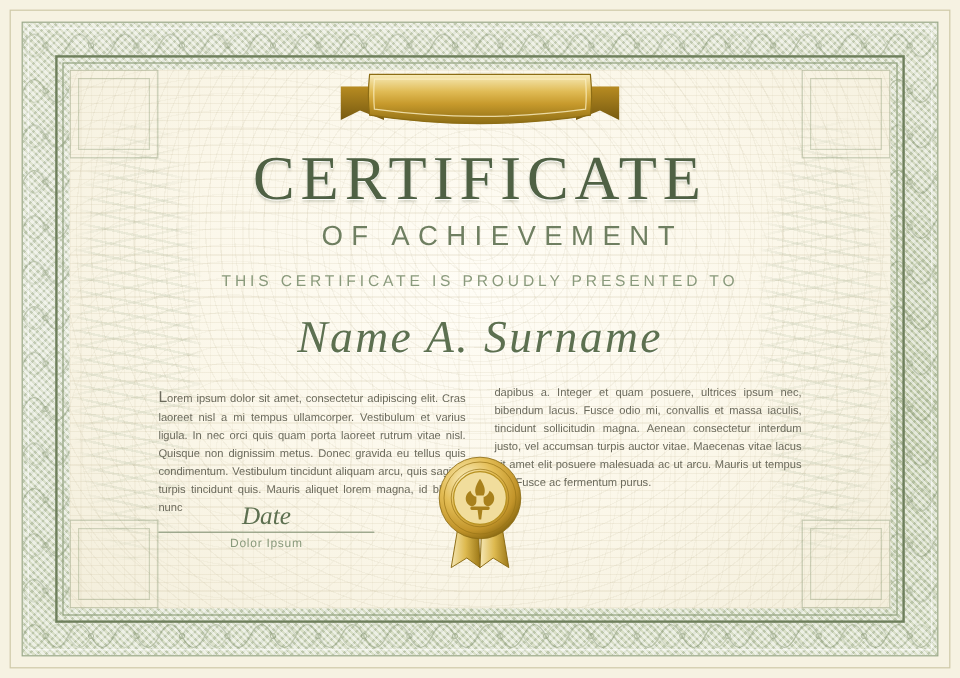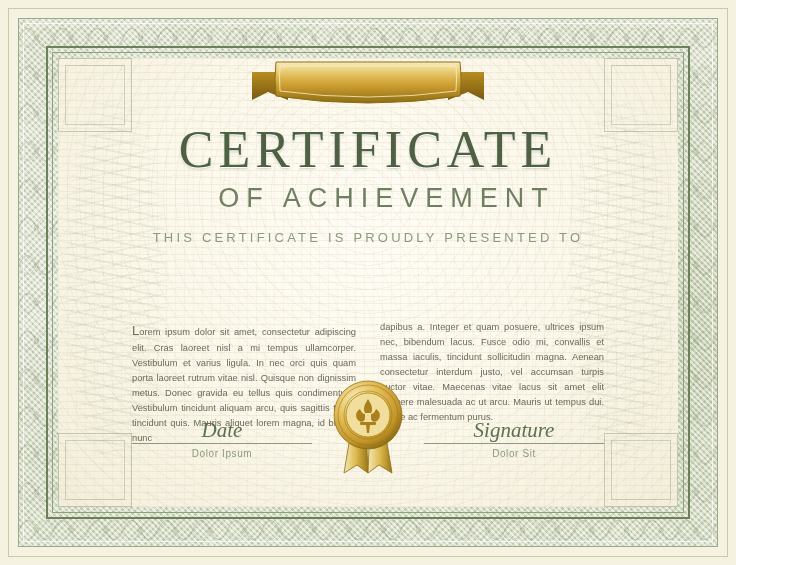--- a/index.html
+++ b/index.html
@@ -10,21 +10,21 @@
   body {
     width: 800px;
     height: 565px;
     overflow: hidden;
     font-family: "Liberation Serif", serif;
   }
 
   
   .certificate {
     position: relative;
-    width: 736px;
+    width: 800px;
     height: 565px;
     box-sizing: border-box;
     background: #f6f2e2;
   }
 
   
   .outer-keyline {
     position: absolute;
     left: 8px; top: 8px; right: 8px; bottom: 8px;
     border: 1px solid #cfc9a8;
@@ -147,21 +147,21 @@
     font-family: "Liberation Serif", serif;
     font-size: 52px;
     letter-spacing: 5px;
     color: #4f6144;
     text-shadow: 0 1px 0 rgba(255,255,255,.9), 0 2px 2px rgba(90,100,70,.25);
     font-weight: 400;
   }
   .subtitle {
     margin: 4px 0 0;
     font-family: "Liberation Sans", sans-serif;
-    font-size: 27px;
+    font-size: 23px;
     letter-spacing: 7px;
     color: #6f7f61;
     font-weight: 400;
     padding-left: 37px;
   }
   .presented {
     margin: 16px 0 12px;
     font-family: "Liberation Sans", sans-serif;
     font-size: 13px;
     letter-spacing: 3.2px;
@@ -295,37 +295,33 @@
 
         <path d="M28 6 L212 6 Q214 26 212 40 Q120 54 28 40 Q26 24 28 6 Z" fill="url(#goldV)" stroke="#8d6d14" stroke-width="1"></path>
         <path d="M32 10 L208 10 Q209 24 208 35 Q120 47 32 35 Q31 22 32 10 Z" fill="none" stroke="#fbf0c4" stroke-width="1" opacity=".8"></path>
       </svg>
     </div>
 
     <div class="content">
       <h1 class="title">CERTIFICATE</h1>
       <div class="subtitle">OF ACHIEVEMENT</div>
       <div class="presented">THIS CERTIFICATE IS PROUDLY PRESENTED TO</div>
+      <div class="recipient">Name A. Surname</div>
     </div>
 
     <div class="body-cols">
       <div class="body-col first">Lorem ipsum dolor sit amet, consectetur adipiscing elit. Cras laoreet nisl a mi tempus ullamcorper. Vestibulum et varius ligula. In nec orci quis quam porta laoreet rutrum vitae nisl. Quisque non dignissim metus. Donec gravida eu tellus quis condimentum. Vestibulum tincidunt aliquam arcu, quis sagittis turpis tincidunt quis. Mauris aliquet lorem magna, id blandit nunc</div>
       <div class="body-col">dapibus a. Integer et quam posuere, ultrices ipsum nec, bibendum lacus. Fusce odio mi, convallis et massa iaculis, tincidunt sollicitudin magna. Aenean consectetur interdum justo, vel accumsan turpis auctor vitae. Maecenas vitae lacus sit amet elit posuere malesuada ac ut arcu. Mauris ut tempus dui. Fusce ac fermentum purus.</div>
     </div>
 
     <div class="sig-row">
       <div class="sig-block">
         <div class="sig-script">Date</div>
         <div class="sig-line"></div>
         <div class="sig-caption">Dolor Ipsum</div>
-      </div>
-      <div class="sig-block">
-        <div class="sig-script">Signature</div>
-        <div class="sig-line"></div>
-        <div class="sig-caption">Dolor Sit</div>
       </div>
     </div>
 
     <div class="seal">
       <svg width="92" height="112" viewBox="0 0 92 112">
         <defs>
           <radialGradient id="sealG" cx="35%" cy="30%" r="75%">
             <stop offset="0%" stop-color="#fdf3c9"></stop>
             <stop offset="45%" stop-color="#e3bd55"></stop>
             <stop offset="80%" stop-color="#c2942a"></stop>

